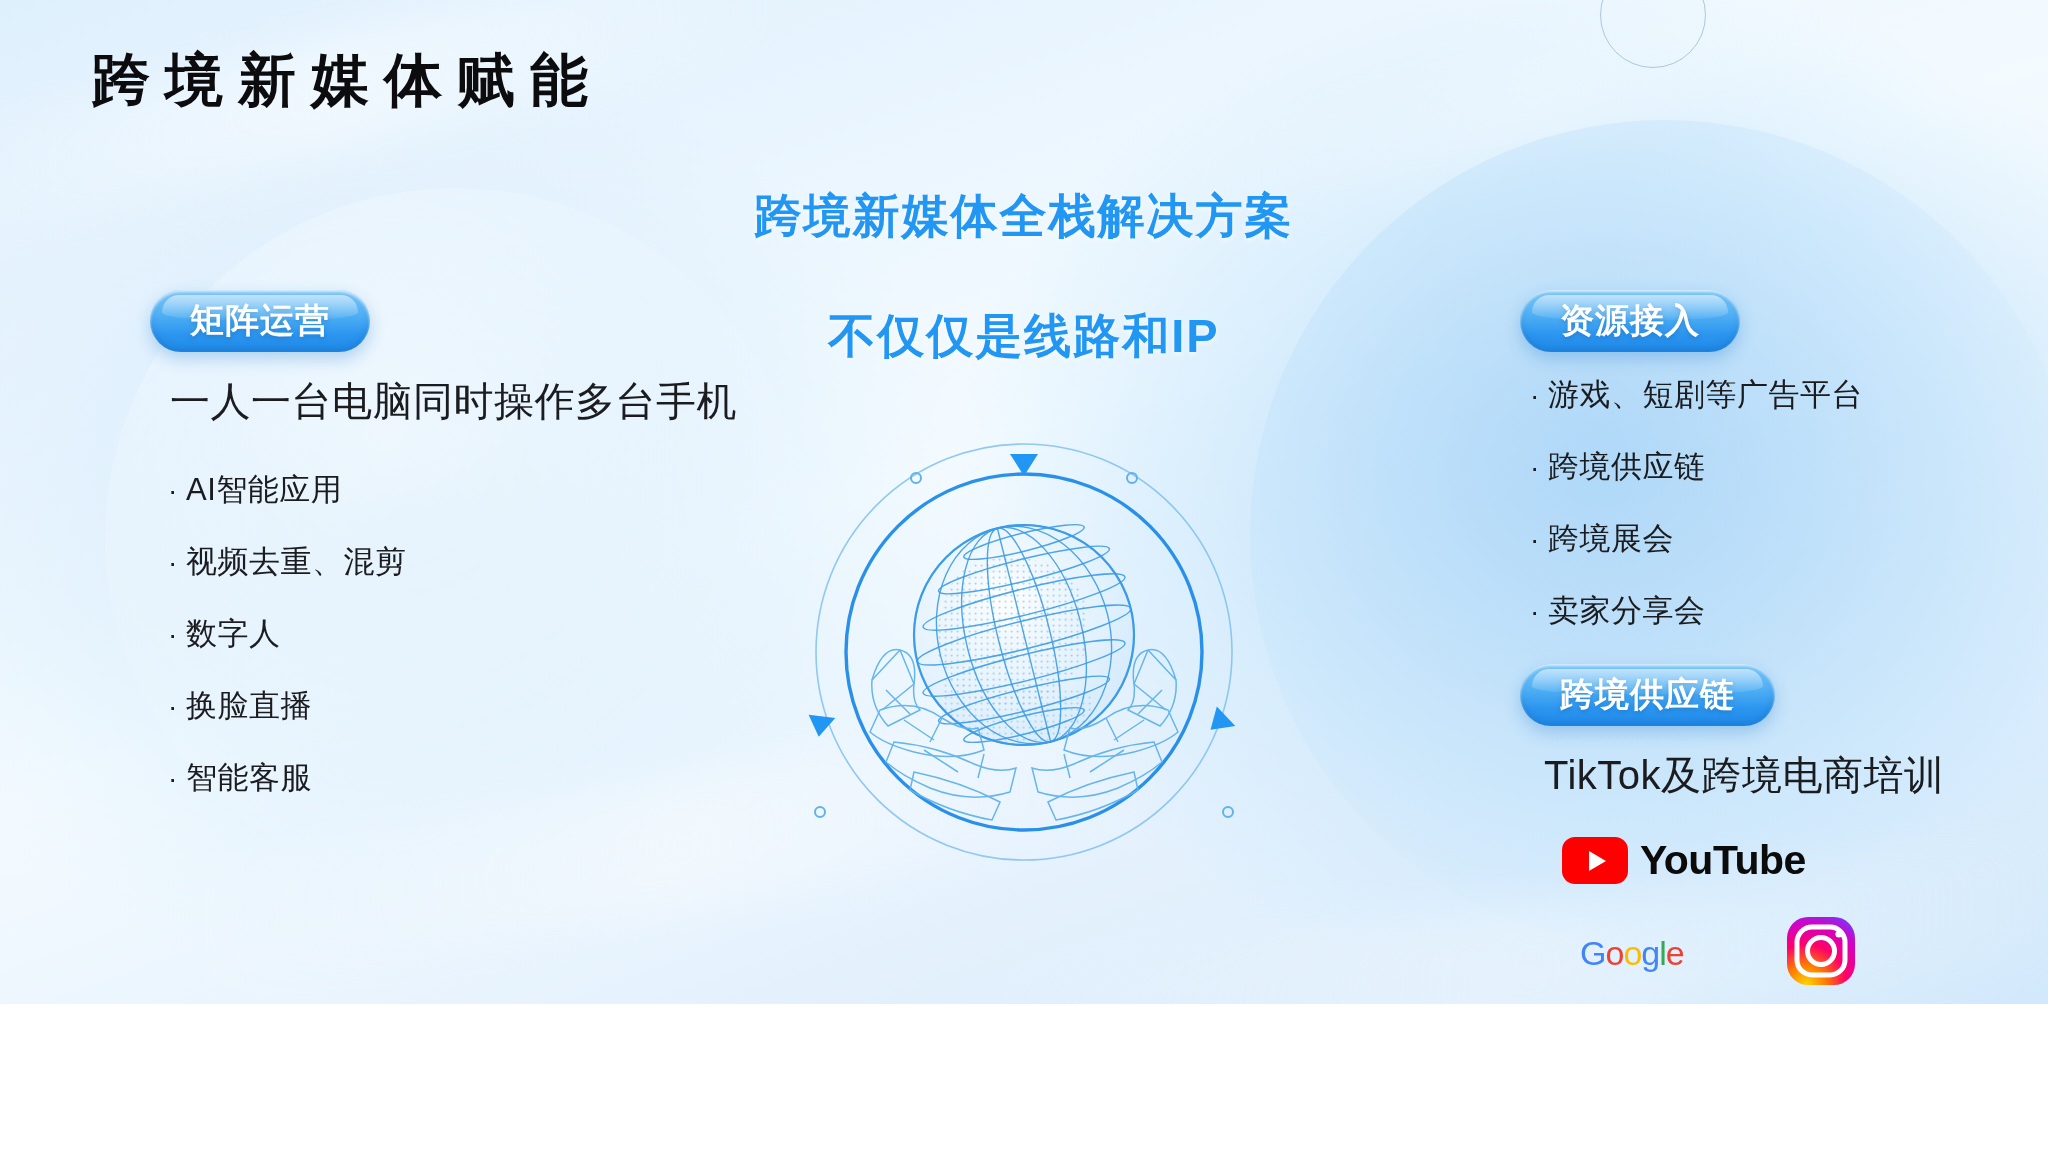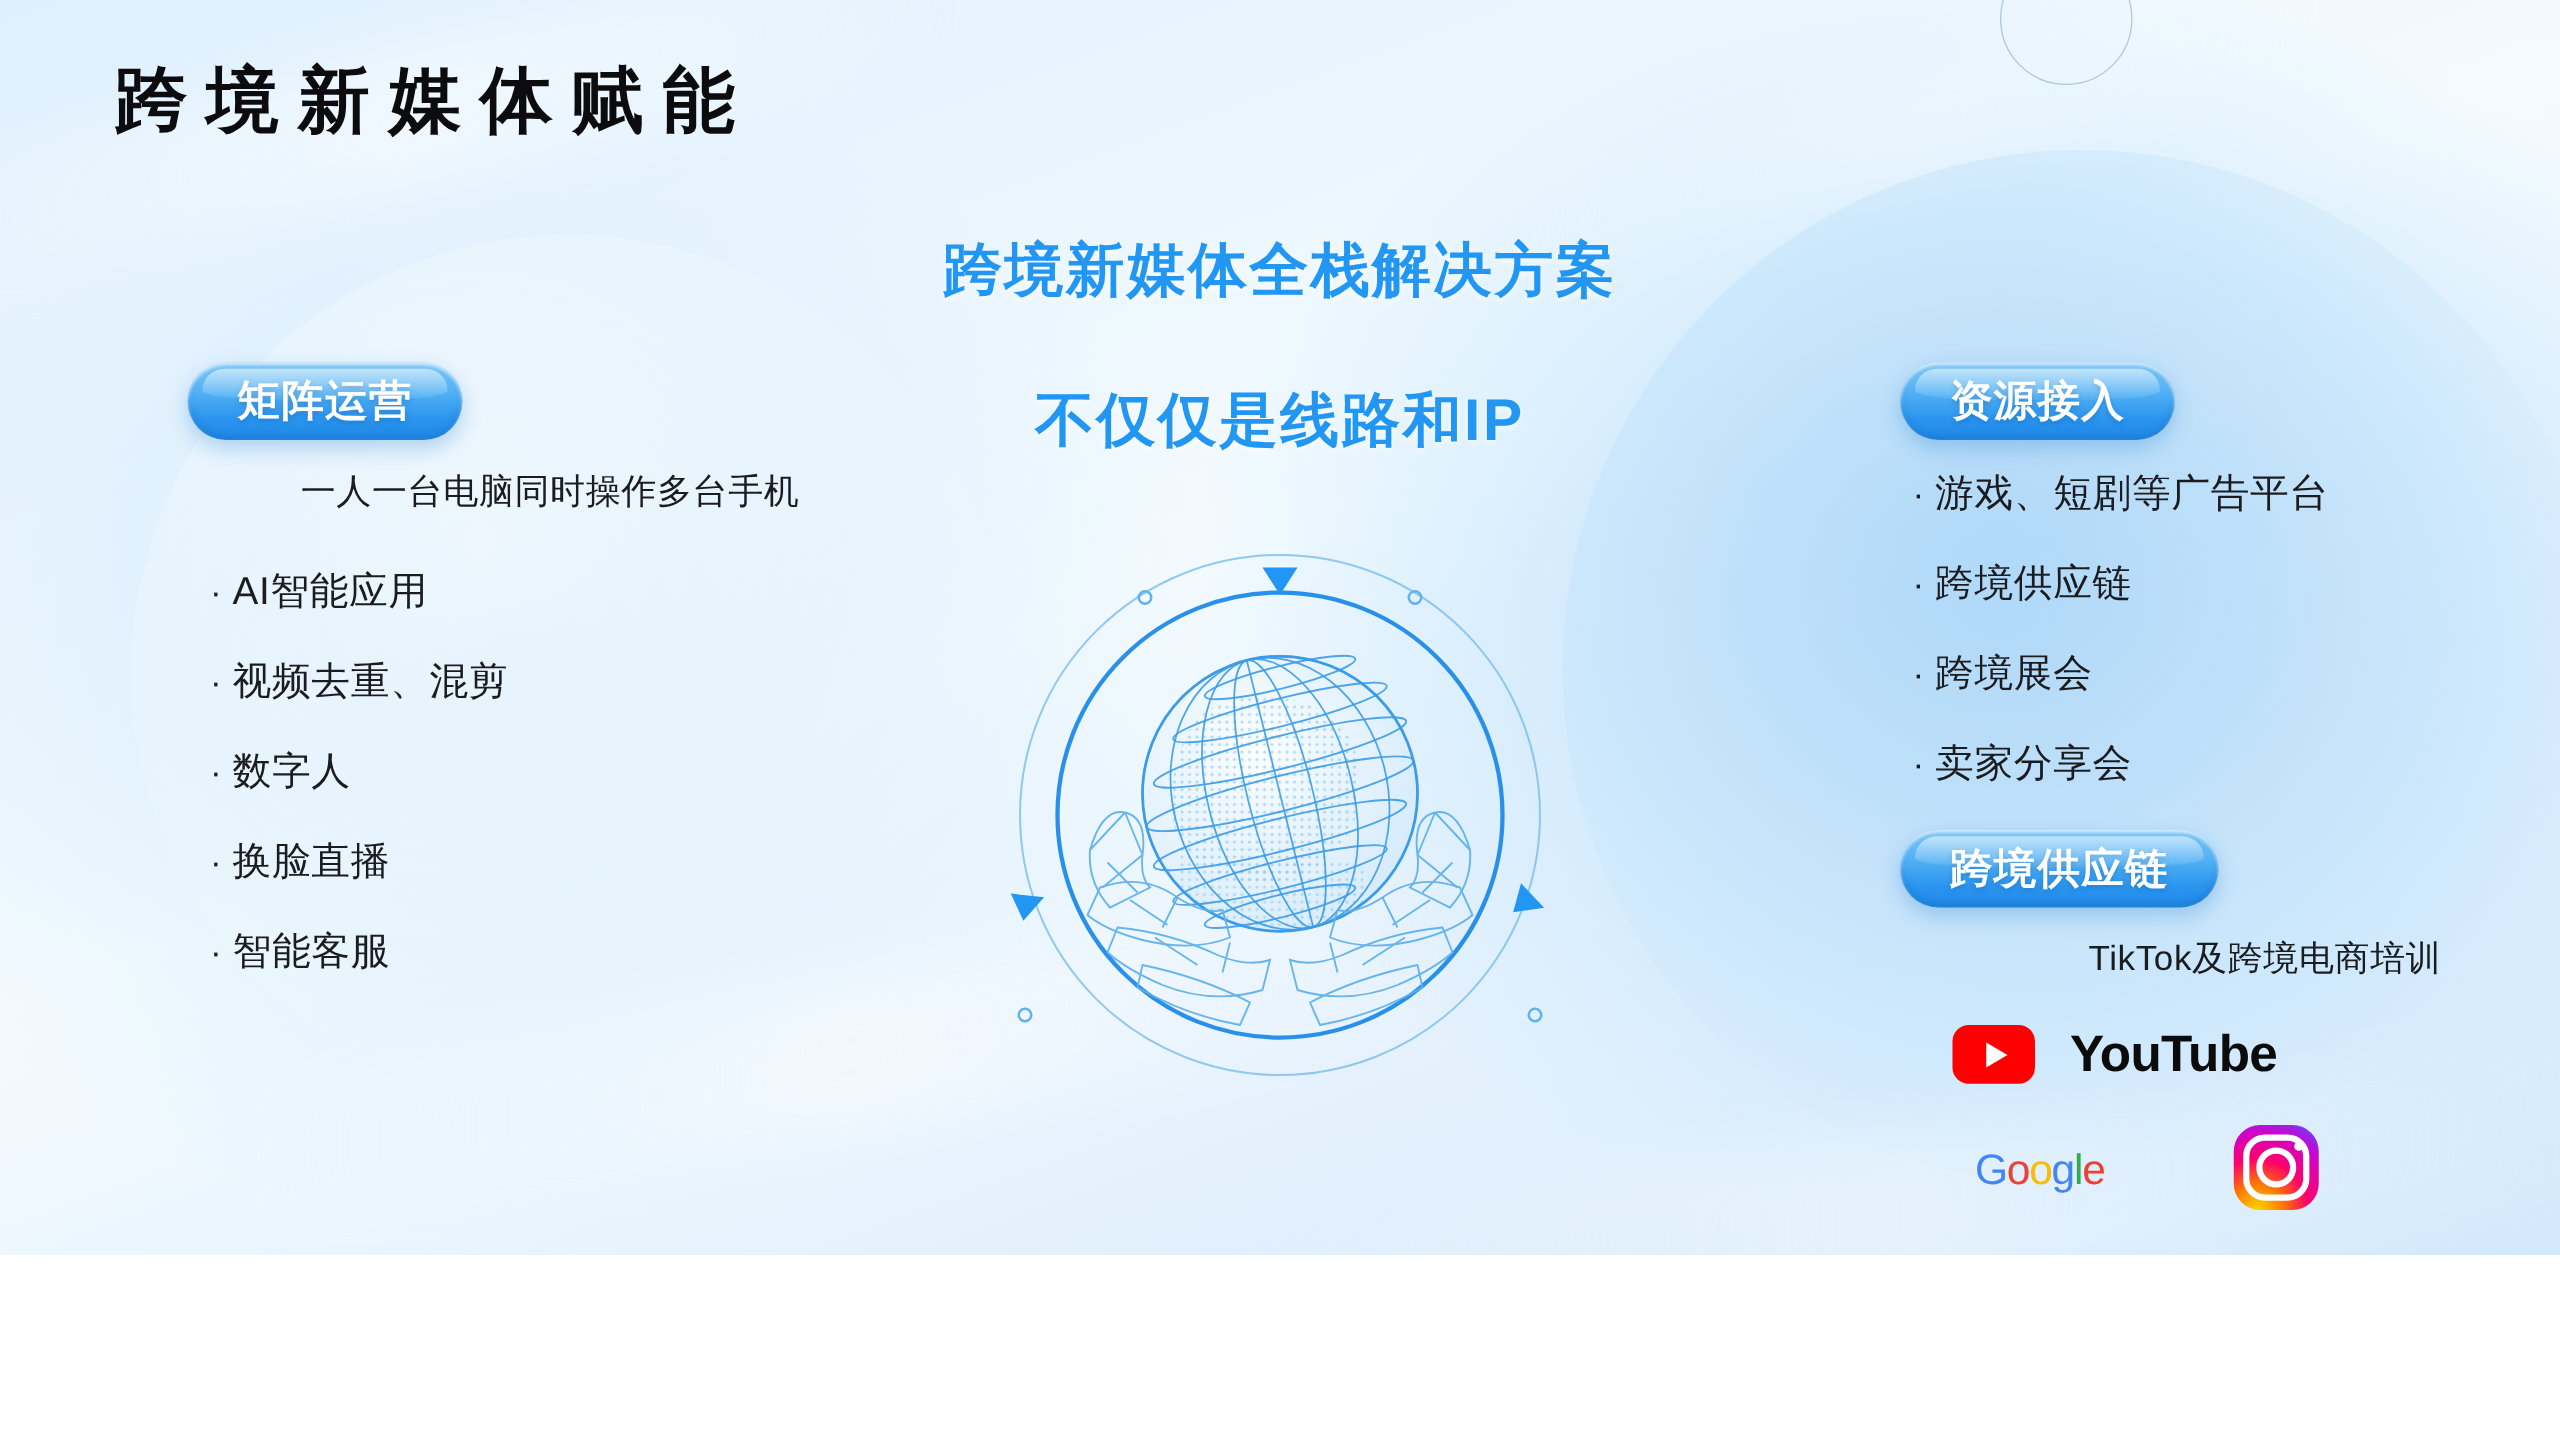--- a/index.html
+++ b/index.html
@@ -127,26 +127,25 @@
     position: absolute;
     width: 560px;
   }
   .col-left  { left: 150px; top: 290px; }
   .col-right { left: 1520px; top: 290px; }
 
   .group { margin-bottom: 8px; }
   .group-pill-wrap { margin-bottom: 22px; }
 
   .plain-line {
-    font-size: 28px;
+    font-size: 40px;
     color: #1b1c1f;
     margin: 0 0 26px 20px;
     white-space: nowrap;
     letter-spacing: 0.5px;
-    text-align: center;
   }
   .bullet-list { list-style: none; margin: 0; padding: 0; }
   .bullet-item {
     display: flex;
     align-items: baseline;
     font-size: 31px;
     color: #1b1c1f;
     margin: 0 0 30px 18px;
     white-space: nowrap;
     letter-spacing: 0.5px;
@@ -165,21 +164,21 @@
   .logo-rows { margin-top: 34px; margin-left: 14px; }
   .logo-row {
     display: flex;
     align-items: center;
     gap: 52px;
     margin-bottom: 30px;
   }
   .logo {
     display: flex;
     align-items: flex-start;
-    gap: 28px;
+    gap: 12px;
     padding-left: 28px;
   }
   .yt-badge {
     width: 66px; height: 47px;
     background: #ff0000;
     border-radius: 13px;
     display: flex; align-items: center; justify-content: center;
   }
   .yt-tri {
     width: 0; height: 0;

